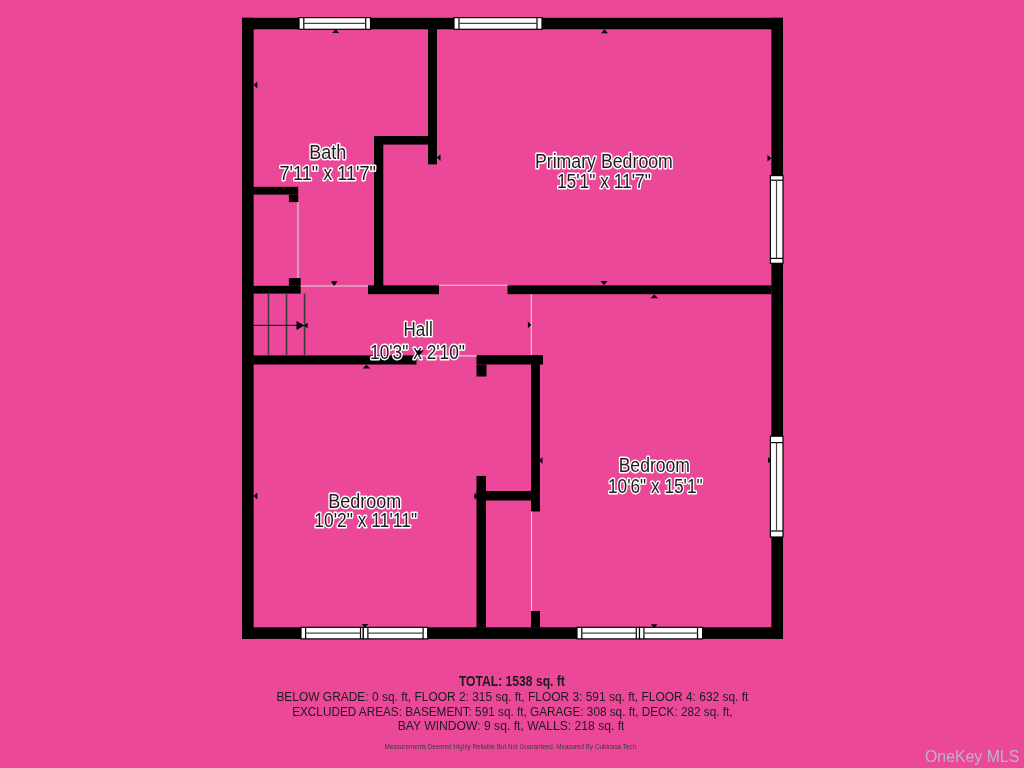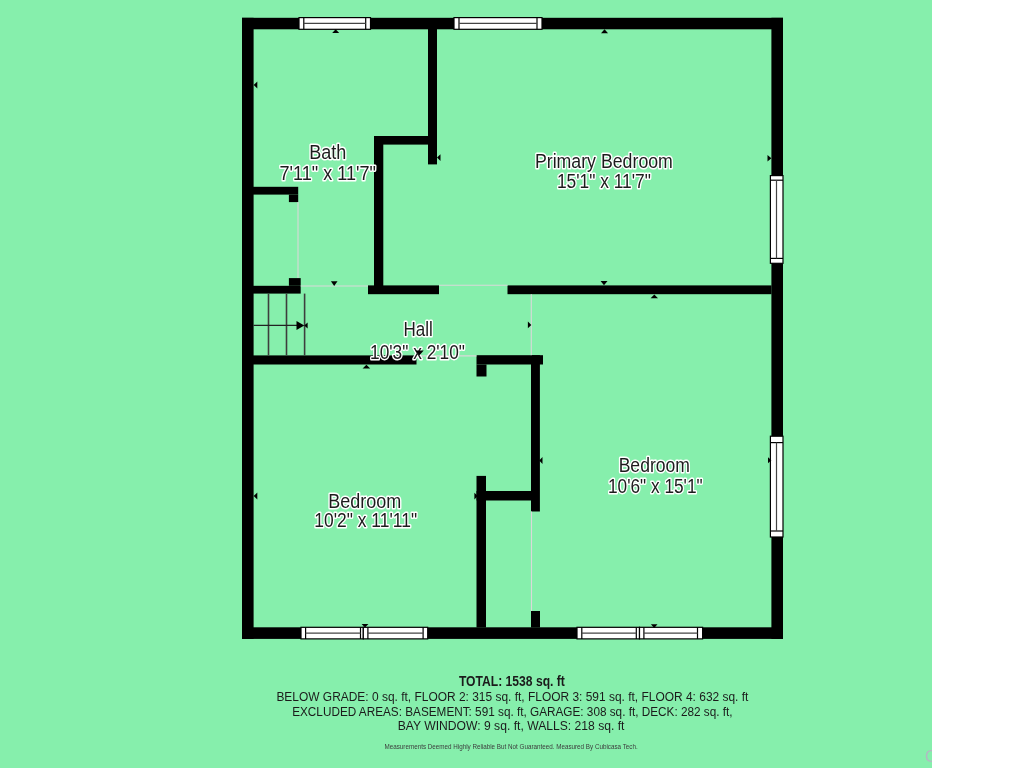--- a/index.html
+++ b/index.html
@@ -1,16 +1,16 @@
 <!DOCTYPE html>
 <html><head>
 <meta charset="utf-8">
 <style>
   html,body{margin:0;padding:0;background:#ffffff;}
-  #page{position:relative;width:932px;height:768px;background:#86efac;overflow:hidden;
+  #page{position:relative;width:1024px;height:768px;background:#ec4899;overflow:hidden;
         font-family:"Liberation Sans", sans-serif;}
   svg{position:absolute;left:0;top:0;}
   text{font-family:"Liberation Sans", sans-serif;}
   .room{fill:#1c1c1c;font-size:20.5px;text-anchor:middle;paint-order:stroke;stroke:#ffffff;stroke-width:3px;stroke-linejoin:round;}
   .foot{fill:#1b1b1b;font-size:13.6px;text-anchor:middle;}
   .b{font-weight:bold;font-size:15px;}
   .tiny{fill:#3c3c3c;font-size:7.4px;text-anchor:middle;}
   .wm{fill:#b3b9c3;font-size:17.4px;text-anchor:end;}
 </style>
 </head>

